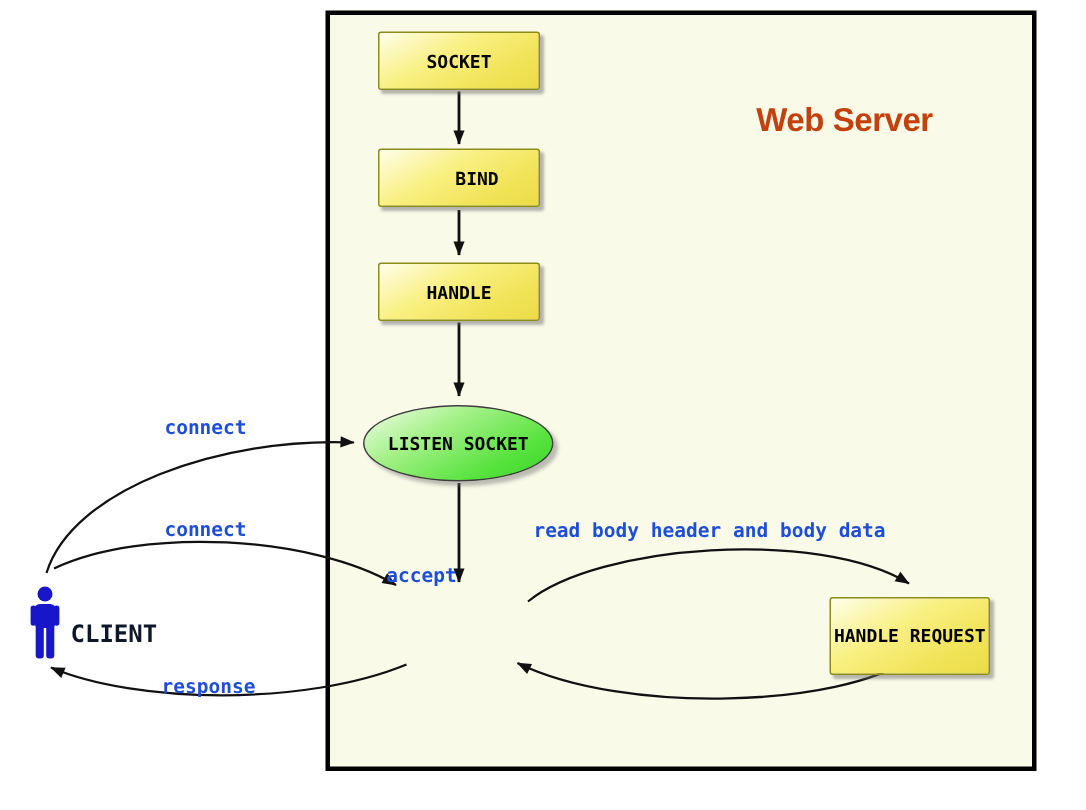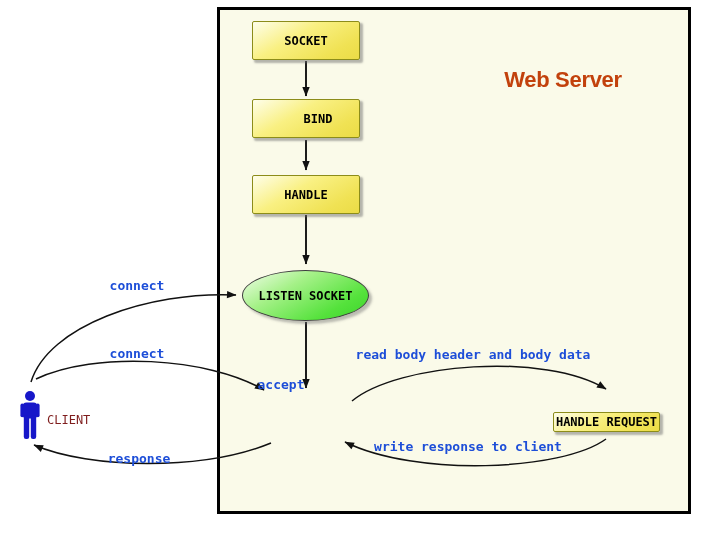--- a/index.html
+++ b/index.html
@@ -57,44 +57,44 @@
   .green-ellipse {
     background: linear-gradient(150deg, #F3FDEC 0%, #A5F188 35%, #55E23C 75%, #3CD42B 100%);
     text-align: right;
   }
   .orange-ellipse {
     background: linear-gradient(150deg, #FDF8E4 0%, #F8D795 40%, #F2B35A 75%, #EDA138 100%);
   }
   #node-socket        { left: 252px; top: 21px;  width: 108px; height: 39px; }
   #node-bind          { left: 252px; top: 99px;  width: 108px; height: 39px; padding-left: 24px; }
   #node-listen        { left: 252px; top: 175px; width: 108px; height: 39px; }
-  #node-handle        { left: 553px; top: 412px; width: 107px; height: 20px; }
+  #node-handle        { left: 553px; top: 398px; width: 107px; height: 52px; }
   #node-listen-socket { left: 242px; top: 270px; width: 127px; height: 51px; }
   #node-client-socket { left: 241px; top: 394px; width: 127px; height: 50px; }
   .edge-label {
     position: absolute;
     transform: translateX(-50%);
     font-weight: bold;
     font-size: 13px;
     color: #1d4ed8;
     white-space: nowrap;
     z-index: 5;
   }
   #lbl-connect  { left: 137px; top: 278px; }
   #lbl-request  { left: 137px; top: 346px; }
   #lbl-response { left: 139px; top: 451px; }
   #lbl-accept   { left: 281px; top: 348px; margin-top: 29px; }
   #lbl-read     { left: 473px; top: 347px; }
   #lbl-write    { left: 468px; top: 439px; }
   #client-label {
     position: absolute;
     left: 47px; top: 413px;
-    font-weight: normal;
-    font-size: 12px;
-    color: #7f1d1d;
+    font-weight: bold;
+    font-size: 16px;
+    color: #0f172a;
     white-space: nowrap;
     z-index: 5;
   }
   #edges-layer {
     position: absolute;
     left: 0; top: 0;
     width: 724px; height: 540px;
     z-index: 3;
     pointer-events: none;
   }
@@ -143,15 +143,14 @@
   <div class="node ellipsenode green-ellipse" id="node-listen-socket">LISTEN SOCKET</div>
   <div class="node rectnode" id="node-handle">HANDLE REQUEST</div>
 
   <div id="client-label">CLIENT</div>
 
   <div class="edge-label" id="lbl-connect">connect</div>
   <div class="edge-label" id="lbl-request">connect</div>
   <div class="edge-label" id="lbl-response">response</div>
   <div class="edge-label" id="lbl-accept">accept</div>
   <div class="edge-label" id="lbl-read">read body header and body data</div>
-  <div class="edge-label" id="lbl-write">write response to client</div>
 
 </div>
 
 </body></html>

